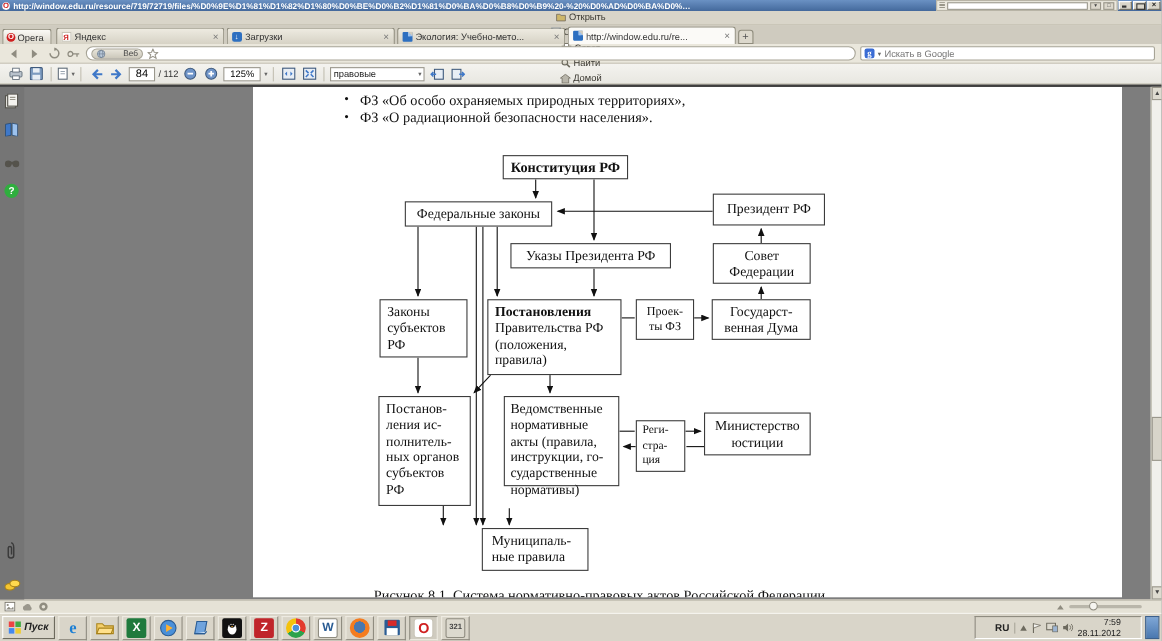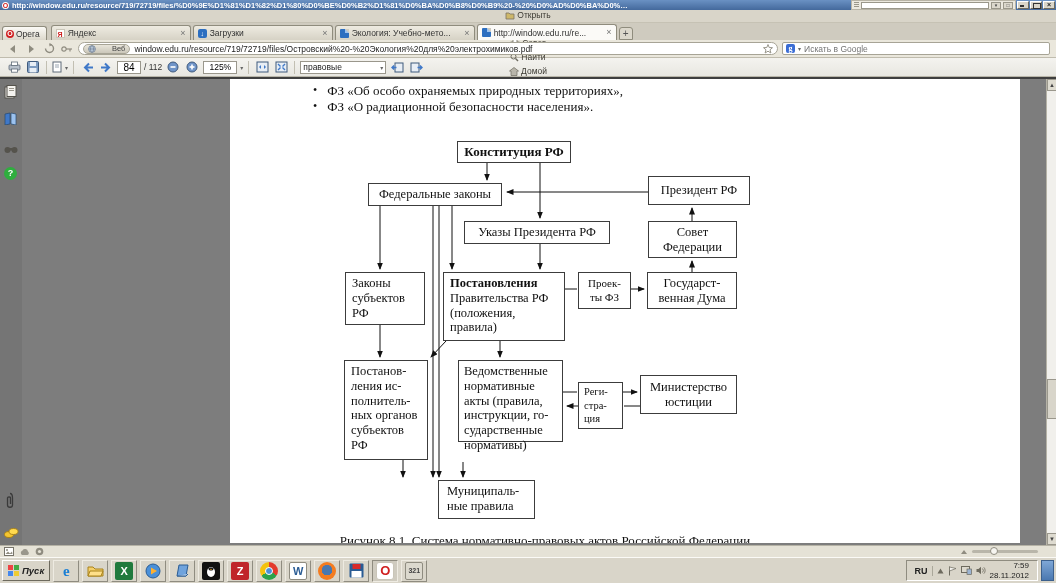--- a/index.html
+++ b/index.html
@@ -22,21 +22,21 @@
 
   
   .menubar { height:13px; background:#d9d5c9; display:flex; align-items:center; gap:4px; padding:0 4px; border-bottom:1px solid #c6c2b4;flex-direction:column; }
   .mbtn { display:flex; align-items:center; gap:2px; font-size:8.5px; color:#3c3a33; padding:0 3px; height:12px; }
   .mbtn svg { display:block; }
 
   
   .tabbar { height:17px; background:#cfcbbf; display:flex; align-items:flex-end; padding:0 2px; }
   .operabtn { display:flex; align-items:center; gap:2px; height:14px; padding:0 6px 0 3px; background:linear-gradient(#fbfaf6,#dcd8cc); border:1px solid #8f8c7d; border-bottom:none; border-radius:3px 3px 0 0; font-size:8.5px; color:#333; margin-right:4px; }
   .operabtn .o { width:8px; height:8px; border-radius:50%; background:#d02020; color:#fff; font:bold 7px/8px "Liberation Sans",sans-serif; text-align:center; }
-  .tab { display:flex; align-items:center; gap:3px; height:15px; padding:0 4px; border:1px solid #8f8c7d; border-bottom:none; border-radius:3px 3px 0 0; background:linear-gradient(#eeebe1,#d6d2c5); font-size:8.5px; color:#333; margin-right:2px; width:140px; }
+  .tab { display:flex; align-items:center; gap:3px; height:15px; padding:0 4px; border:1px solid #8f8c7d; border-bottom:none; border-radius:3px 3px 0 0; background:linear-gradient(#eeebe1,#d6d2c5); font-size:8.5px; color:#333; margin-right:2px; width:153px; }
   .tab.active { background:#fbfaf7; height:16px; }
   .tab .title { flex:1; white-space:nowrap; overflow:hidden; }
   .tab .x { color:#777; font-size:9px; line-height:9px; }
   .fav { width:9px; height:9px; flex:none; font:bold 7px/9px "Liberation Sans",sans-serif; text-align:center; }
   .fav.ya { background:#fff; color:#d02020; border:1px solid #c9c5b8; }
   .fav.dl { background:#2d6fc0; color:#fff; border-radius:2px; }
   .fav.doc { background:#2d6fc0; position:relative; border-radius:1px; }
   .fav.doc::after { content:""; position:absolute; right:0; top:0; border:2px solid; border-color:#cfcbbf #cfcbbf #9cc2ee #9cc2ee; }
   .newtab { width:14px; height:13px; border:1px solid #8f8c7d; border-radius:3px 3px 0 0; background:#dcd8cc; font-size:10px; line-height:11px; text-align:center; color:#555; }
 
@@ -103,21 +103,21 @@
   .ztri { width:0; height:0; border-left:3px solid transparent; border-right:3px solid transparent; border-bottom:4px solid #8f8c80; }
 
   
   .taskbar { height:26px; background:#d9d5c9; border-top:1px solid #fbfaf6; display:flex; align-items:center; padding:0 2px; gap:3px; }
   .startbtn { height:21px; display:flex; align-items:center; gap:3px; padding:0 5px; background:#d9d5c9; border:1px solid; border-color:#fff #6d6a5e #6d6a5e #fff; font-size:9.5px; font-weight:bold; font-style:italic; color:#222; }
   .flag { width:11px; height:11px; display:grid; grid-template-columns:5px 5px; grid-template-rows:5px 5px; gap:1px; }
   .flag i { display:block; }
   .qbtn { width:26px; height:22px; display:flex; align-items:center; justify-content:center; background:#d9d5c9; border:1px solid; border-color:#eeebe2 #8f8c80 #8f8c80 #eeebe2; }
   .qbtn.pressed { border-color:#8f8c80 #eeebe2 #eeebe2 #8f8c80; background:#cfcbbf; }
   .qi { width:18px; height:18px; border-radius:2px; display:flex; align-items:center; justify-content:center; font:bold 11px/18px "Liberation Sans",sans-serif; }
-  .tray { margin-left:auto; display:flex; align-items:center; gap:4px; height:21px; border:1px solid; border-color:#8f8c80 #fff #fff #8f8c80; padding:0 8px; }
+  .tray { margin-left:auto; display:flex; align-items:center; gap:4px; height:21px; border:1px solid; border-color:#8f8c80 #fff #fff #8f8c80; padding:0 18px; }
   .lang { font-size:9px; font-weight:bold; color:#222; padding-right:4px; border-right:1px solid #aaa79a; }
   .clock { font-size:8px; line-height:1.15; text-align:right; color:#222; }
   .showdesk { width:13px; height:21px; background:linear-gradient(#7fa7d6,#4a78b0); border:1px solid #3c608c; }
   .tico { display:flex; }
 </style>
 </head>
 <body>
 
 <div class="screen">
 
@@ -244,21 +244,20 @@
       </span>
     <span class="urlfield">
       <span class="badge">
         <svg width="8" height="8">
             <circle cx="4" cy="4" r="3.4" fill="#b8c8da" stroke="#6d7b8d" stroke-width="0.7"></circle>
             <ellipse cx="4" cy="4" rx="1.6" ry="3.4" fill="none" stroke="#6d7b8d" stroke-width="0.6"></ellipse>
             <line x1="0.6" y1="4" x2="7.4" y2="4" stroke="#6d7b8d" stroke-width="0.6"></line>
           </svg>
         <span>Веб</span>
       </span>
-      <input class="urltext" readonly="" value="window.edu.ru/resource/719/72719/files/Островский%20-%20Экология%20для%20электрохимиков.pdf" style="">
       <svg width="10" height="10">
           <path d="M5 0.5 L6.2 3.5 L9.5 3.7 L7 5.8 L7.9 9 L5 7.2 L2.1 9 L3 5.8 L0.5 3.7 L3.8 3.5 Z" fill="none" stroke="#9a978c"></path>
         </svg>
     </span>
     <span class="googlefield">
       <span class="gico">g</span>
       <span class="dda">▾</span>
       <input class="ginput" placeholder="Искать в Google" style="">
     </span>
   </div>

